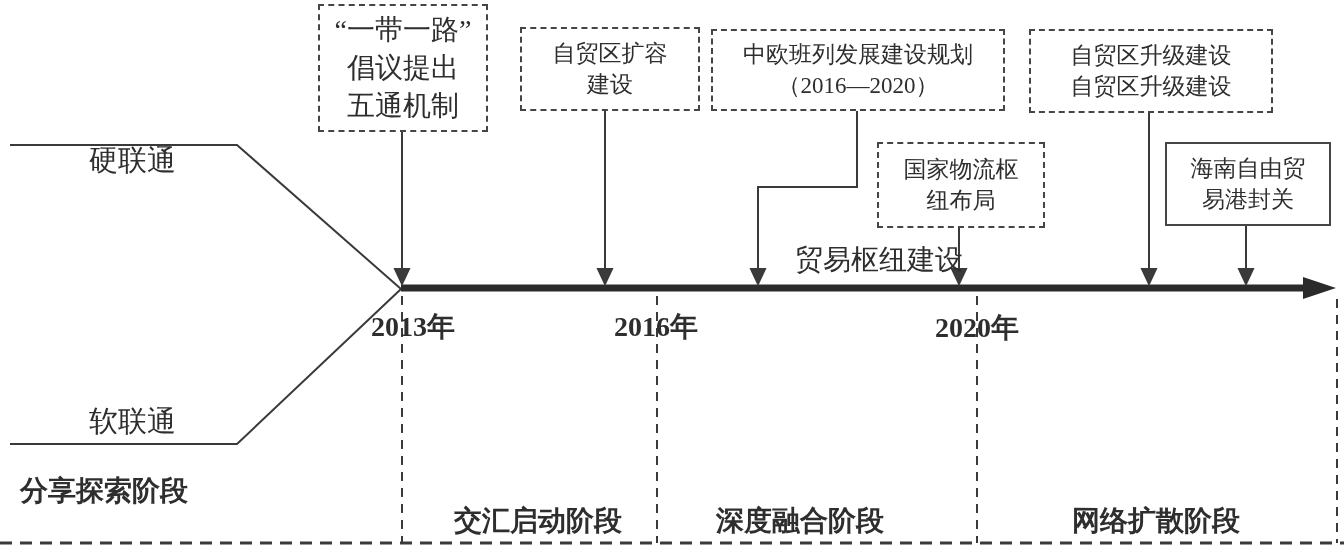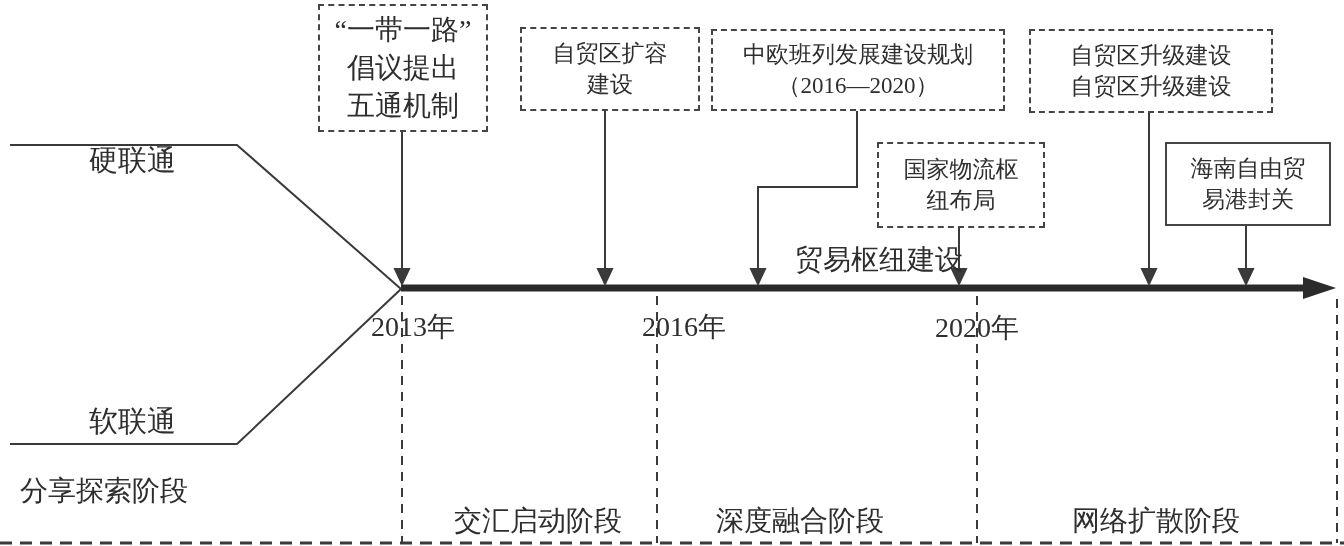--- a/index.html
+++ b/index.html
@@ -9,21 +9,21 @@
     color:#2e2e2e;overflow:hidden;
   }
   .layer{position:absolute;left:0;top:0;width:1344px;height:546px;}
   .evt{
     position:absolute;display:flex;flex-direction:column;align-items:center;justify-content:center;
     text-align:center;font-size:23px;line-height:1.36;color:#2e2e2e;background:#fff;
   }
   .evt.dashed{border:2px dashed #454545;}
   .evt.solid{border:2px solid #454545;}
   .lbl{position:absolute;font-size:28px;color:#2e2e2e;white-space:nowrap;}
-  .centered{transform:translateX(-50%);}
+  .centered{transform:translateX(-50%);font-weight:bold;}
 </style>
 </head>
 <body>
 
 <div class="canvas">
 
   <svg class="layer" viewBox="0 0 1344 546">
 
     <path d="M10 145 H237 L401 289" fill="none" stroke="#3a3a3a" stroke-width="2"></path>
     <path d="M10 444 H237 L401 289" fill="none" stroke="#3a3a3a" stroke-width="2"></path>
@@ -100,21 +100,21 @@
     <span>海南自由贸</span>
     <span>易港封关</span>
   </div>
 
   <div class="lbl" style="left:89px;top:101px;font-size:29px;margin-top:40px;">硬联通</div>
   <div class="lbl" style="left:89px;top:402px;font-size:29px;">软联通</div>
 
   <div class="lbl" style="left:773px;top:241px;margin-left:22px;">贸易枢纽建设</div>
 
   <div class="lbl centered" style="left:413px;top:308px;">2013年</div>
-  <div class="lbl centered" style="left:656px;top:308px;margin-left:28px;">2016年</div>
+  <div class="lbl centered" style="left:656px;top:308px;">2016年</div>
   <div class="lbl centered" style="left:977px;top:309px;">2020年</div>
 
   <div class="lbl centered" style="left:104px;top:472px;">分享探索阶段</div>
   <div class="lbl centered" style="left:538px;top:502px;">交汇启动阶段</div>
   <div class="lbl centered" style="left:800px;top:502px;">深度融合阶段</div>
   <div class="lbl centered" style="left:1156px;top:502px;">网络扩散阶段</div>
 
 </div>
 
 </body></html>

